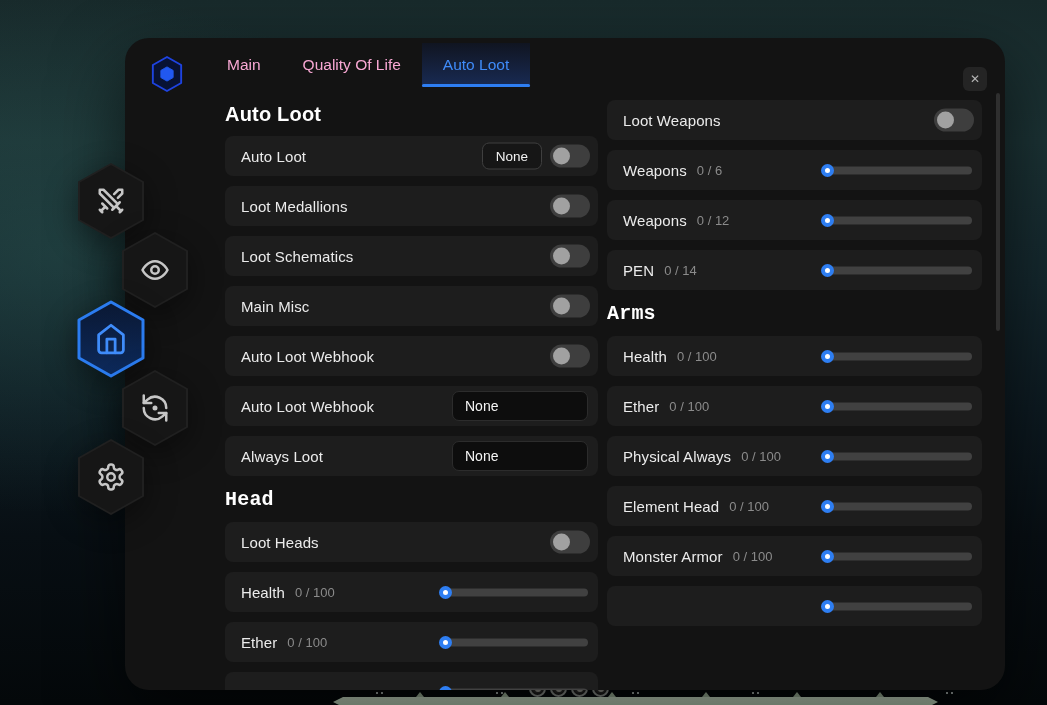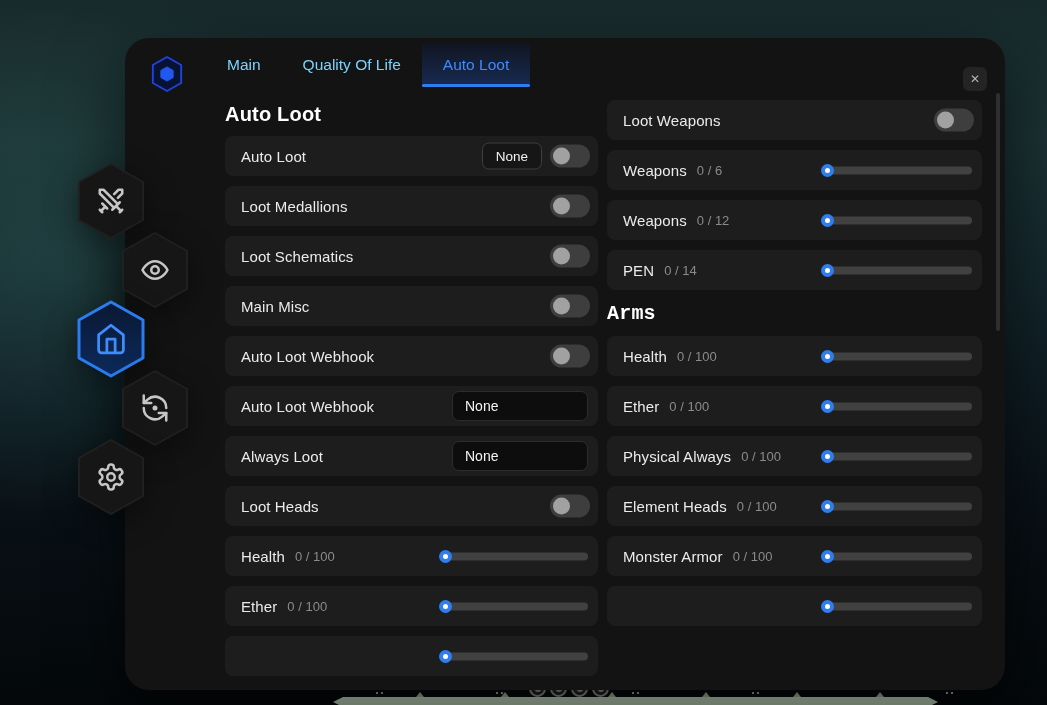--- a/index.html
+++ b/index.html
@@ -21,21 +21,21 @@
     clip-path:polygon(0 50%,10px 0,calc(100% - 10px) 0,100% 50%,calc(100% - 10px) 100%,10px 100%);}
   .bar-notch{position:absolute;top:692px;width:0;height:0;
     border-left:4px solid transparent;border-right:4px solid transparent;border-bottom:5px solid #9fb49b;}
 
   
   .panel{position:absolute;left:125px;top:38px;width:880px;height:652px;background:#131313;
     border-radius:24px;overflow:hidden;z-index:1;box-shadow:0 28px 70px rgba(0,0,0,.6);}
   .logo{position:absolute;left:25px;top:17px;width:34px;height:38px;}
   .tabs{position:absolute;left:81px;top:5px;height:44px;display:flex;}
   .tab{position:relative;padding:0 21px;display:flex;align-items:center;font-size:15.5px;
-    color:#7dd3fc;cursor:pointer;white-space:nowrap;}
+    color:#f9a8d4;cursor:pointer;white-space:nowrap;}
   .tab.active{color:var(--accent_text,#3f8cfa);
     background:linear-gradient(180deg, rgba(14,22,44,0.55) 0%, rgba(37,99,235,0.30) 100%);}
   .tab.active::after{content:'';position:absolute;left:0;right:0;bottom:0;height:3px;
     background:var(--accent,#2e7ef2);border-radius:2px;}
   .close-btn{position:absolute;left:838px;top:29px;width:24px;height:24px;border-radius:6px;
     background:#242424;color:#b4b4b4;font-size:12px;line-height:1;display:flex;align-items:center;
     justify-content:center;border:none;cursor:pointer;}
   .scroll-thumb{position:absolute;left:871px;top:55px;width:4px;height:238px;border-radius:2px;background:#2f2f2f;}
 
   
@@ -153,20 +153,21 @@
           <div class="text-box">
             <span class="text-box-value">None</span>
           </div>
         </div>
         <div class="row">
           <span class="row-label">Always Loot</span>
           <div class="text-box">
             <span class="text-box-value">None</span>
           </div>
         </div>
+        <div class="section-title">Head</div>
         <div class="row">
           <span class="row-label">Loot Heads</span>
           <div class="toggle">
             <span class="knob"></span>
           </div>
         </div>
         <div class="row">
           <span class="row-label">Health</span>
           <span class="row-value">0 / 100</span>
           <div class="slider">
@@ -240,21 +241,21 @@
         </div>
         <div class="row">
           <span class="row-label">Physical Always</span>
           <span class="row-value">0 / 100</span>
           <div class="slider">
             <span class="slider-track"></span>
             <span class="slider-thumb" style="left: calc(0% - 2px);"></span>
           </div>
         </div>
         <div class="row">
-          <span class="row-label">Element Heads</span>
+          <span class="row-label">Element Head</span>
           <span class="row-value">0 / 100</span>
           <div class="slider">
             <span class="slider-track"></span>
             <span class="slider-thumb" style="left: calc(0% - 2px);"></span>
           </div>
         </div>
         <div class="row">
           <span class="row-label">Monster Armor</span>
           <span class="row-value">0 / 100</span>
           <div class="slider">

